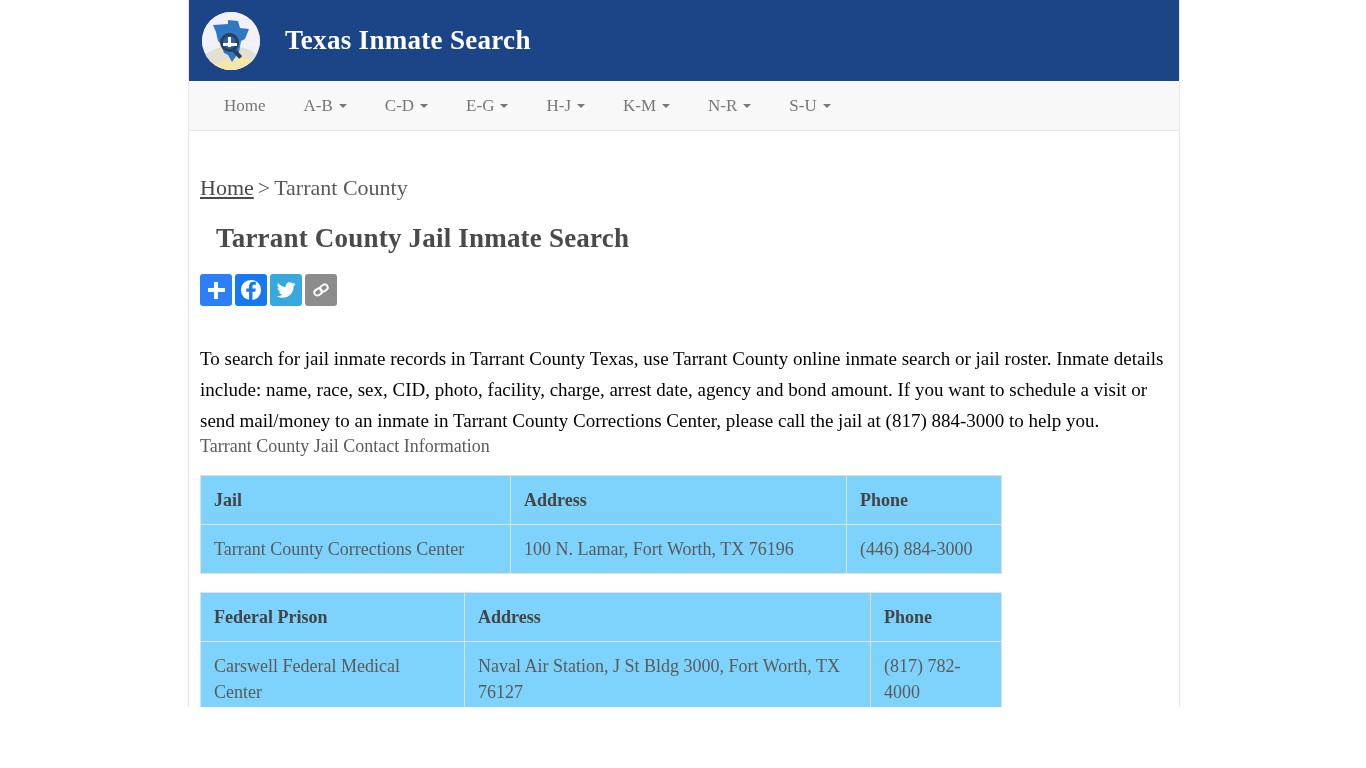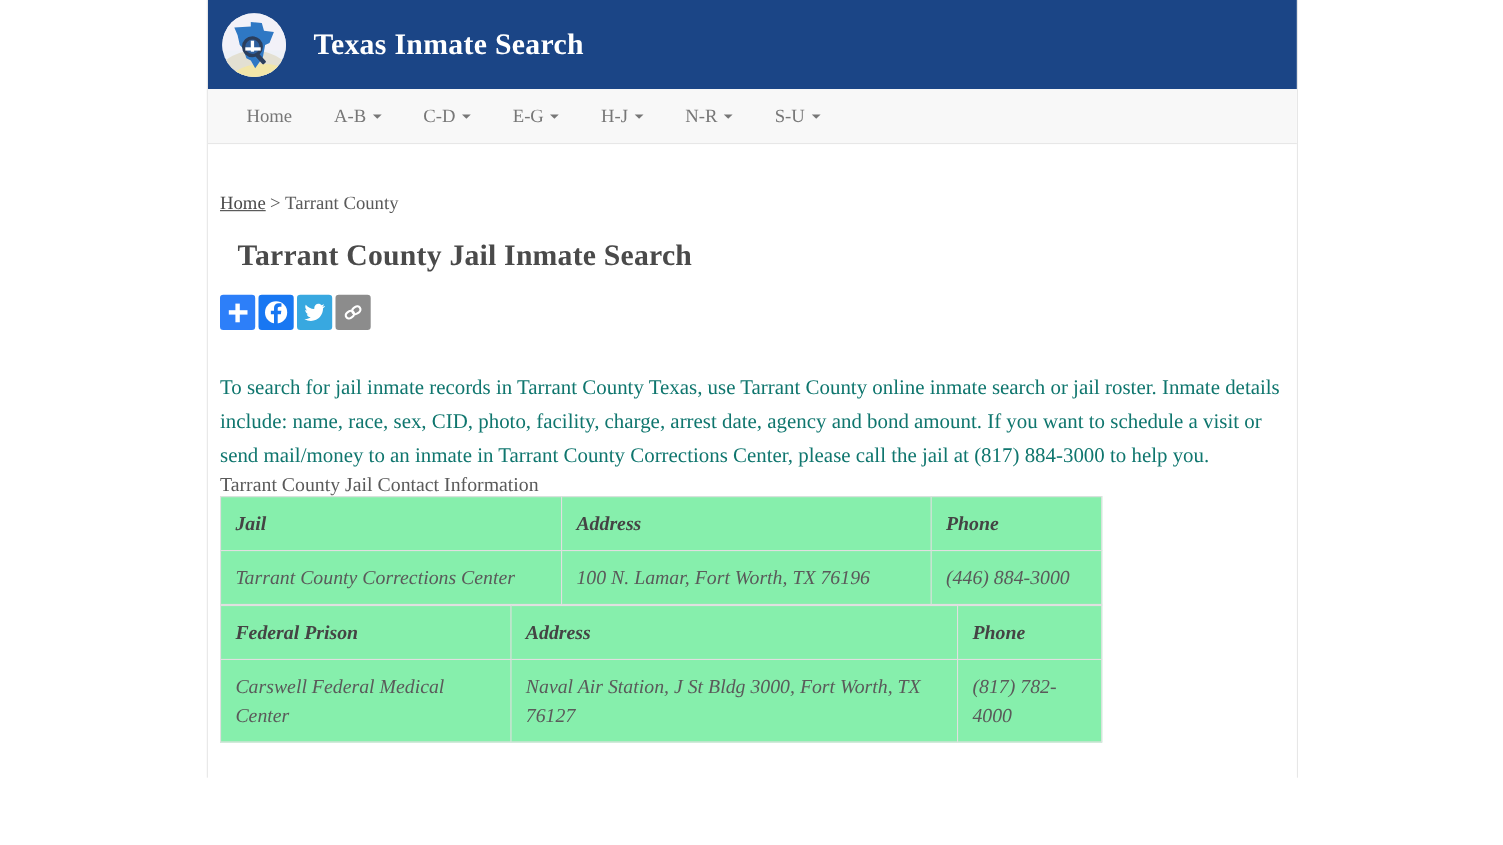--- a/index.html
+++ b/index.html
@@ -139,21 +139,21 @@
     border-right: 4px solid transparent;
     border-top: 4px solid #777777;
   }
 
   
   .content {
     padding: 0 12px 0 11px;
   }
   .breadcrumb {
     margin-top: 44px;
-    font-size: 17px;
+    font-size: 22px;
     color: #5a5a5a;
   }
   .breadcrumb a {
     color: #4a4a4a;
     text-decoration: underline;
   }
   .breadcrumb .sep { margin: 0 4px; }
 
   .page-title {
     margin: 22px 0 0 16px;
@@ -199,34 +199,34 @@
     left: 0; top: 6.5px;
     width: 17px; height: 4px;
     background: #ffffff;
   }
 
   
   .intro {
     margin: 37px 0 0 0;
     font-size: 19px;
     line-height: 31px;
-    color: #0f766e;
+    color: #000000;
     width: 968px;
   }
   .section-label {
     font-size: 18px;
     color: #5a5a5a;
   }
 
   
   table.info-table {
     border-collapse: collapse;
-    background: #86efac;
+    margin-top: 18px;
+    background: #7dd3fc;
     table-layout: fixed;
-    font-style: italic;
   }
   table.info-table th,
   table.info-table td {
     border: 1px solid #e0e0e0;
     text-align: left;
     vertical-align: top;
     padding: 11px 13px;
     font-size: 18px;
     color: #5a5a5a;
     line-height: 26px;
@@ -276,20 +276,24 @@
     <a class="nav-item">
       <span>C-D</span>
       <span class="caret"></span>
     </a>
     <a class="nav-item">
       <span>E-G</span>
       <span class="caret"></span>
     </a>
     <a class="nav-item">
       <span>H-J</span>
+      <span class="caret"></span>
+    </a>
+    <a class="nav-item">
+      <span>K-M</span>
       <span class="caret"></span>
     </a>
     <a class="nav-item">
       <span>N-R</span>
       <span class="caret"></span>
     </a>
     <a class="nav-item">
       <span>S-U</span>
       <span class="caret"></span>
     </a>

